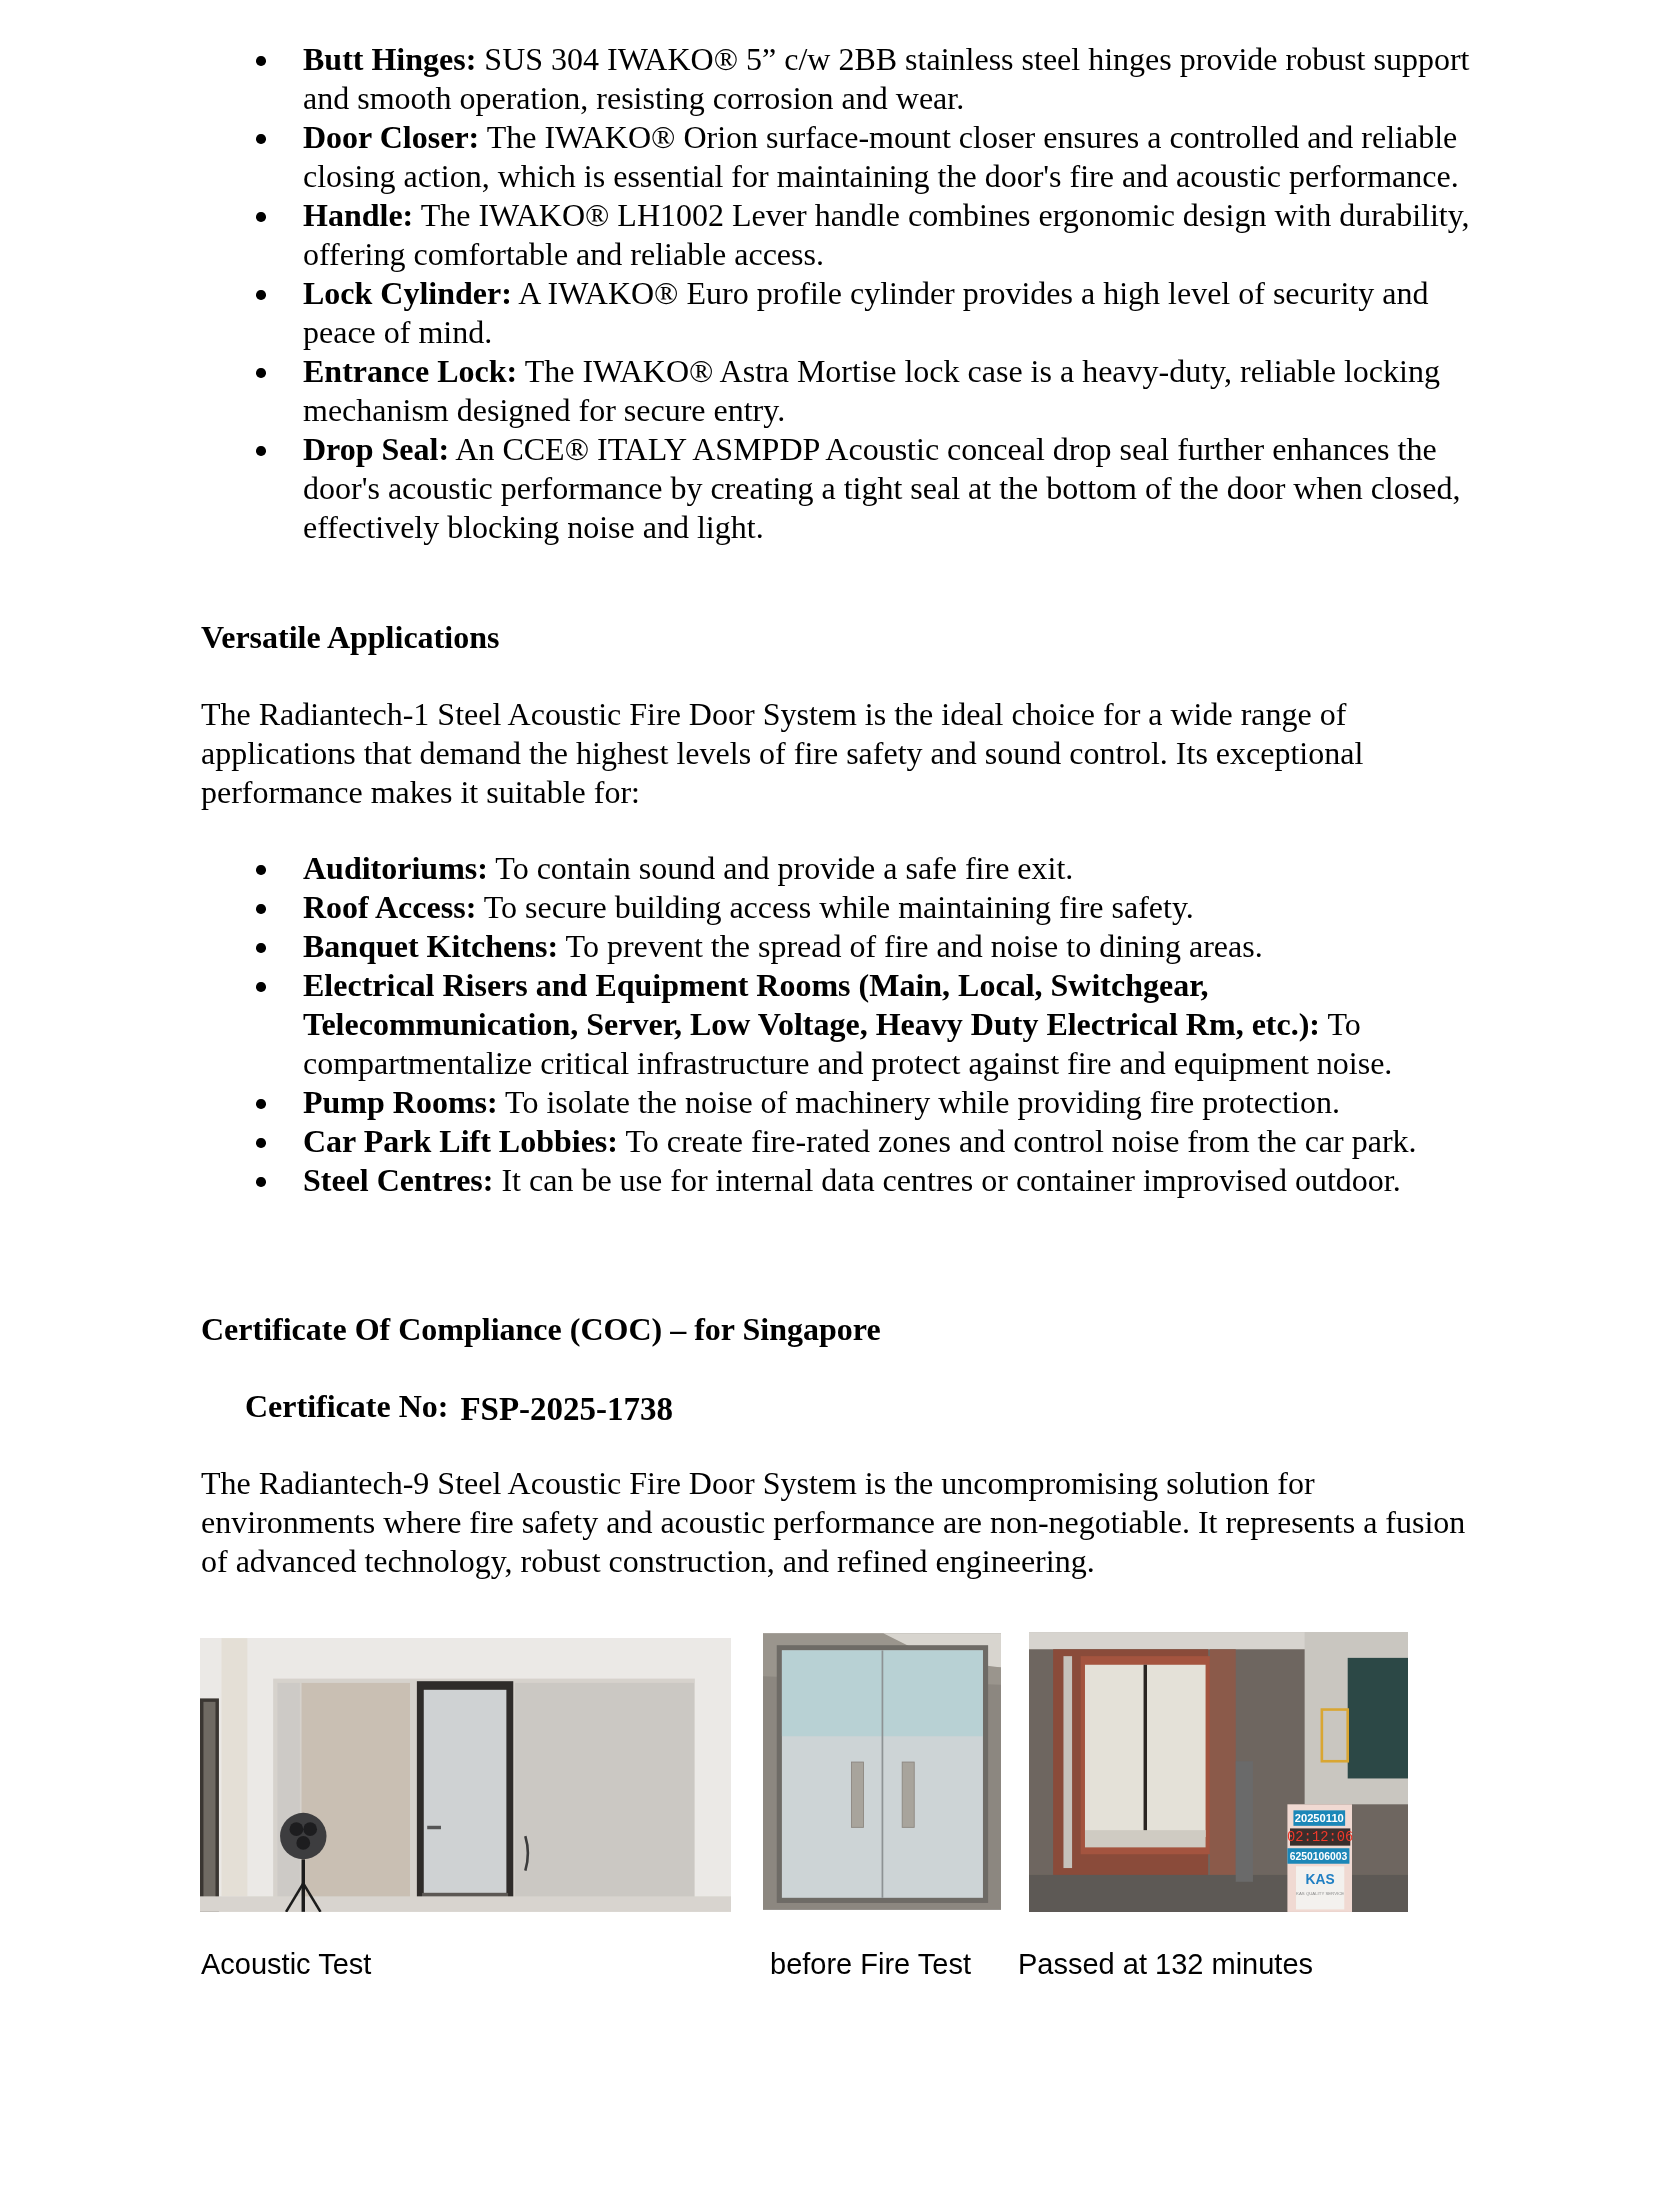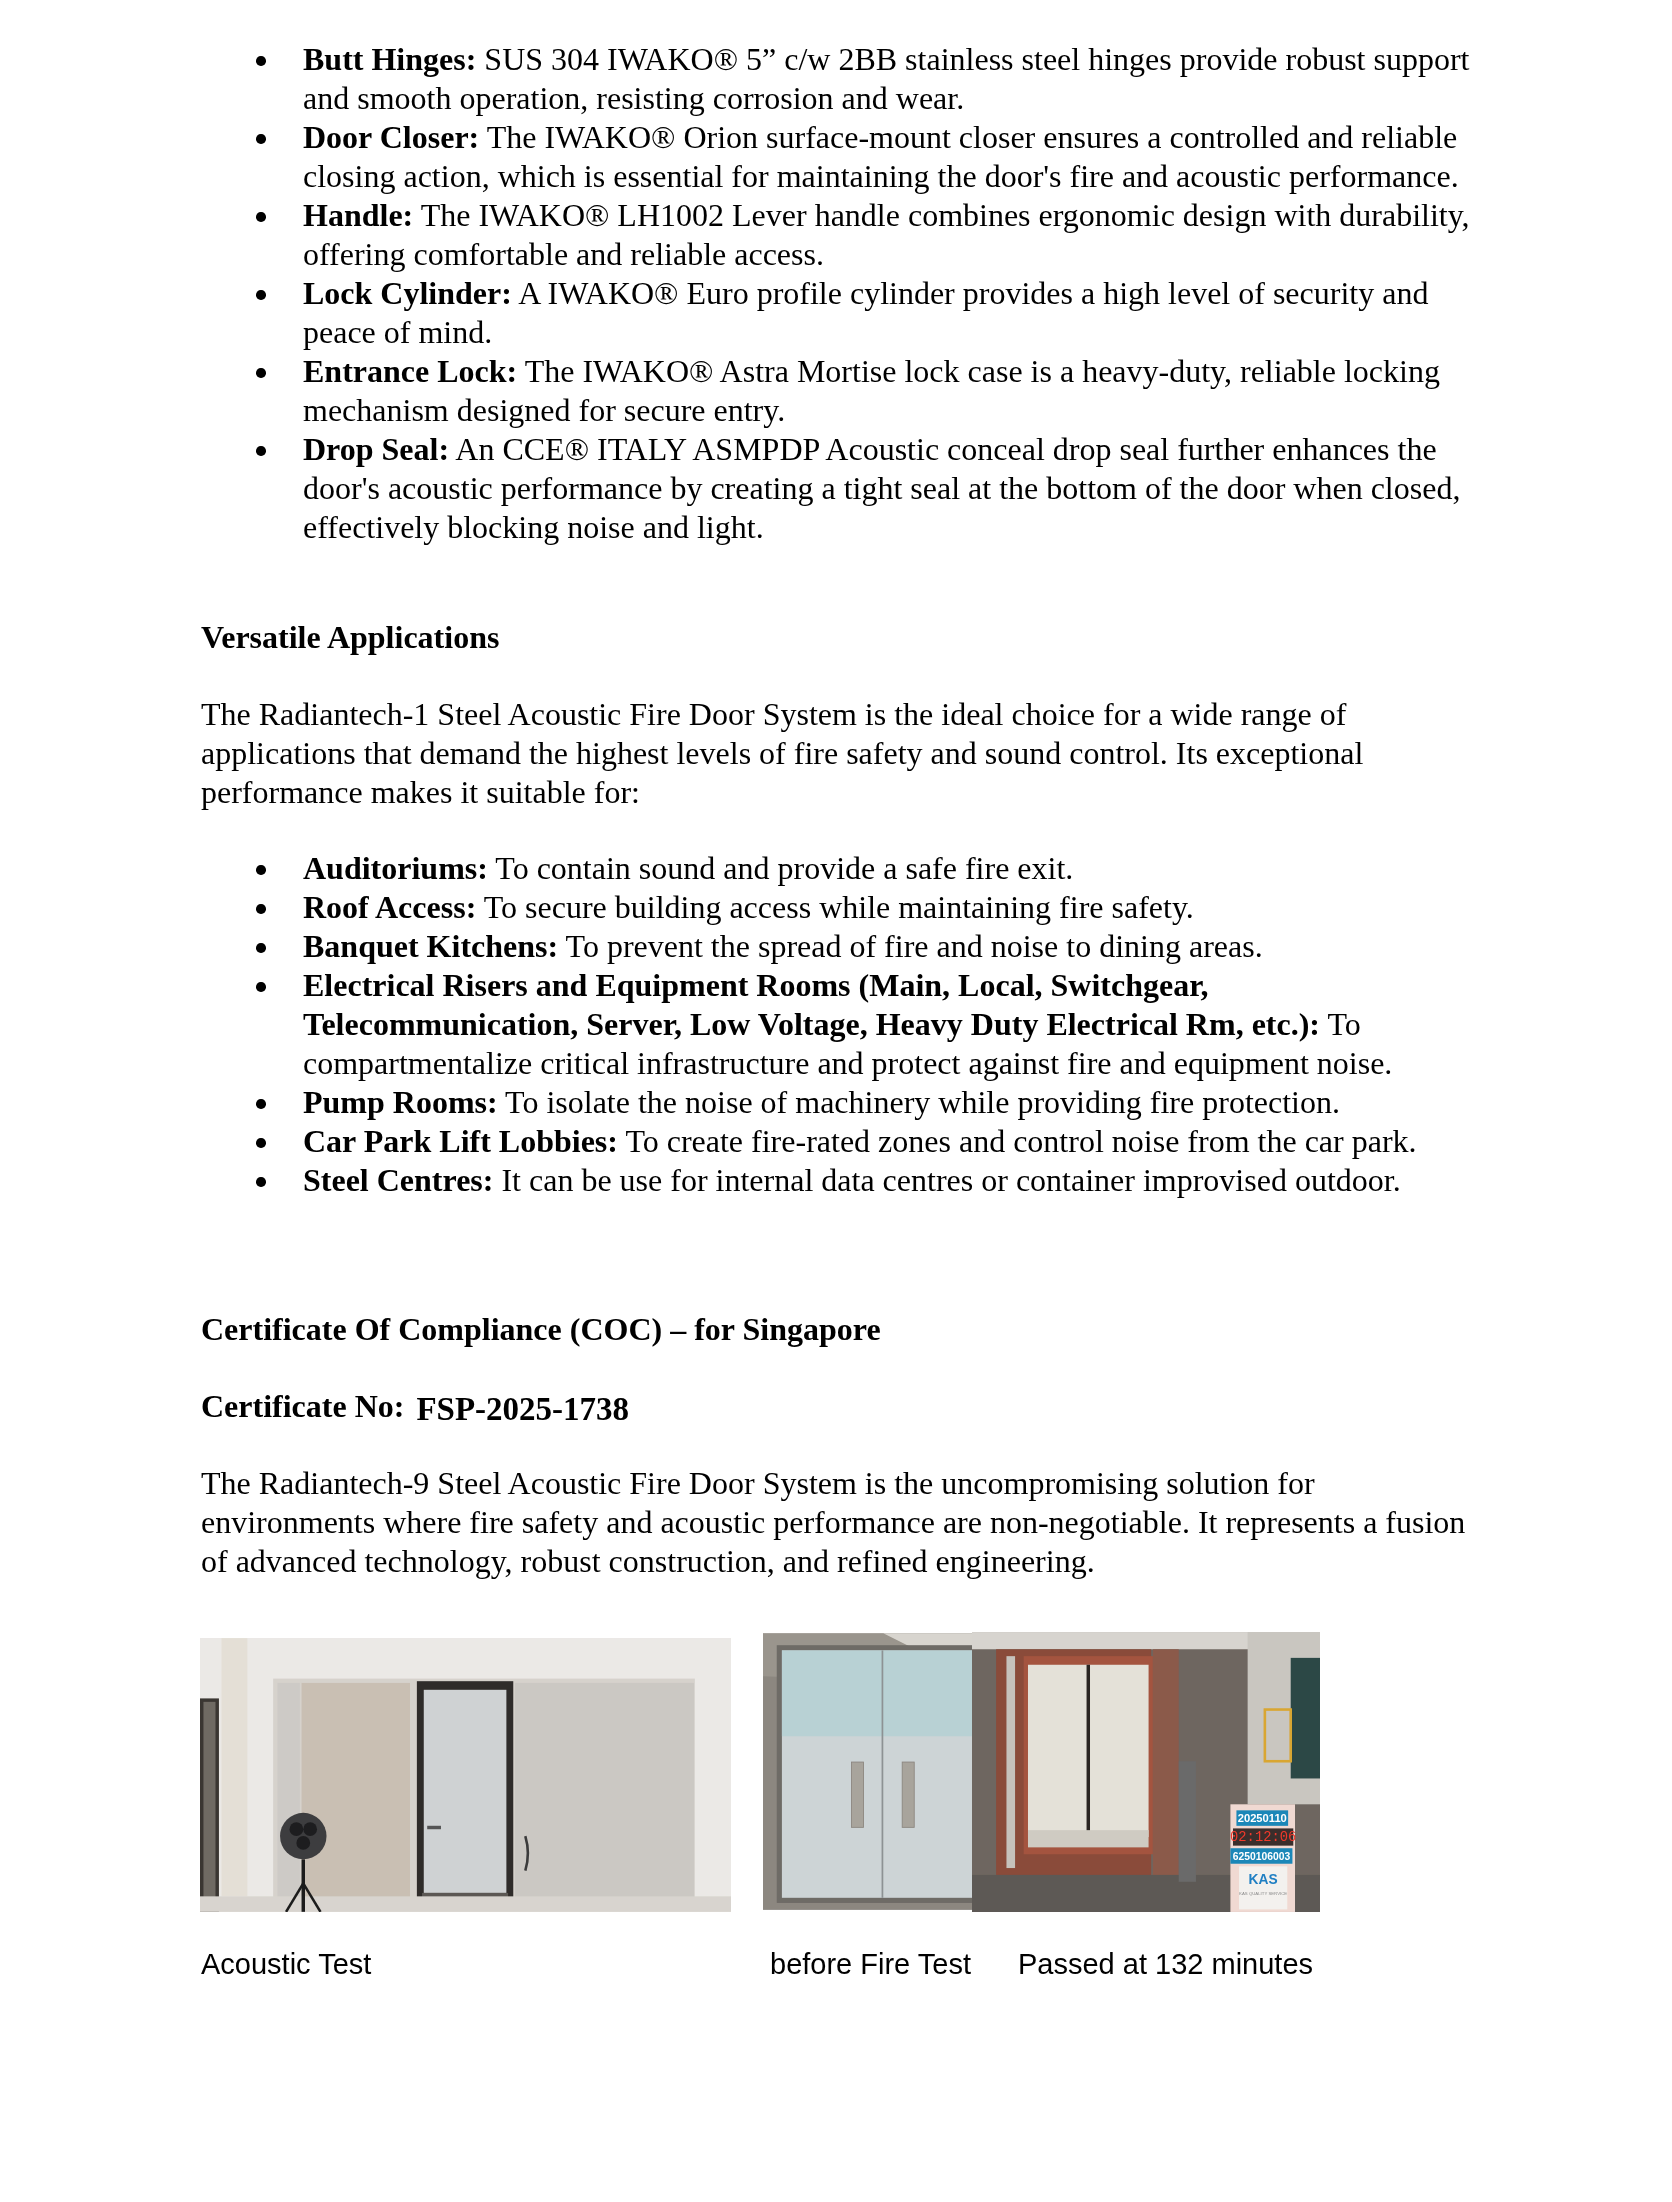--- a/index.html
+++ b/index.html
@@ -37,21 +37,21 @@
     <li><span class="dot"></span><b>Auditoriums:</b><span> To contain sound and provide a safe fire exit.</span></li>
     <li><span class="dot"></span><b>Roof Access:</b><span> To secure building access while maintaining fire safety.</span></li>
     <li><span class="dot"></span><b>Banquet Kitchens:</b><span> To prevent the spread of fire and noise to dining areas.</span></li>
     <li><span class="dot"></span><b>Electrical Risers and Equipment Rooms (Main, Local, Switchgear, Telecommunication, Server, Low Voltage, Heavy Duty Electrical Rm, etc.):</b><span> To compartmentalize critical infrastructure and protect against fire and equipment noise.</span></li>
     <li><span class="dot"></span><b>Pump Rooms:</b><span> To isolate the noise of machinery while providing fire protection.</span></li>
     <li><span class="dot"></span><b>Car Park Lift Lobbies:</b><span> To create fire-rated zones and control noise from the car park.</span></li>
     <li><span class="dot"></span><b>Steel Centres:</b><span> It can be use for internal data centres or container improvised outdoor.</span></li>
   </ul>
 
   <div class="heading" style="top:1310px;">Certificate Of Compliance (COC) – for Singapore</div>
-  <div class="heading" style="top:1387px;">
+  <div class="heading" style="top:1387px;margin-left:44px;">
     <span>Certificate No:</span><span class="certno-val">FSP-2025-1738</span>
   </div>
 
   <div class="para" style="top:1464px;">The Radiantech-9 Steel Acoustic Fire Door System is the uncompromising solution for environments where fire safety and acoustic performance are non-negotiable. It represents a fusion of advanced technology, robust construction, and refined engineering.</div>
 
   <div class="photo" style="left:200px; top:1638px; width:531px; height:274px; background:#e9e7e4;">
     <svg width="531" height="274" viewBox="0 0 617 318">
       <rect x="0" y="0" width="617" height="318" fill="#ebe9e6"></rect>
       <rect x="25" y="0" width="30" height="300" fill="#e4dfd6"></rect>
       <rect x="0" y="70" width="22" height="248" fill="#3a3632"></rect>
@@ -83,21 +83,21 @@
       <path d="M0 0 L140 0 L200 30 L277 40 L277 60 L0 50 Z" fill="#9a958d"></path>
       <rect x="16" y="14" width="246" height="300" fill="#6e6b66"></rect>
       <rect x="22" y="20" width="234" height="288" fill="#cdd4d6"></rect>
       <rect x="22" y="20" width="234" height="100" fill="#b3cfd3" opacity="0.8"></rect>
       <line x1="139" y1="20" x2="139" y2="308" stroke="#8d9294" stroke-width="2"></line>
       <rect x="103" y="150" width="14" height="76" fill="#a8a49c" stroke="#8a857e"></rect>
       <rect x="162" y="150" width="14" height="76" fill="#a8a49c" stroke="#8a857e"></rect>
     </svg>
   </div>
 
-  <div class="photo" style="left:972px; top:1632px; width:348px; height:280px; background:#7b6f66;">
+  <div class="photo" style="left:1029px; top:1632px; width:379px; height:280px; background:#7b6f66;">
     <svg width="379" height="280" viewBox="0 0 440 325">
       <rect x="0" y="0" width="440" height="325" fill="#6e6660"></rect>
       <rect x="0" y="0" width="440" height="20" fill="#d7d4cf"></rect>
       <rect x="320" y="0" width="120" height="200" fill="#c9c6c0"></rect>
       <rect x="370" y="30" width="70" height="140" fill="#2c4846"></rect>
       <rect x="340" y="90" width="30" height="60" fill="none" stroke="#d9a632" stroke-width="3"></rect>
       <rect x="28" y="20" width="180" height="262" fill="#8a4b3a"></rect>
       <rect x="40" y="28" width="10" height="246" fill="#c6c2bc"></rect>
       <rect x="60" y="28" width="150" height="230" fill="#a4543f"></rect>
       <rect x="65" y="38" width="140" height="200" fill="#e4e1d8"></rect>

